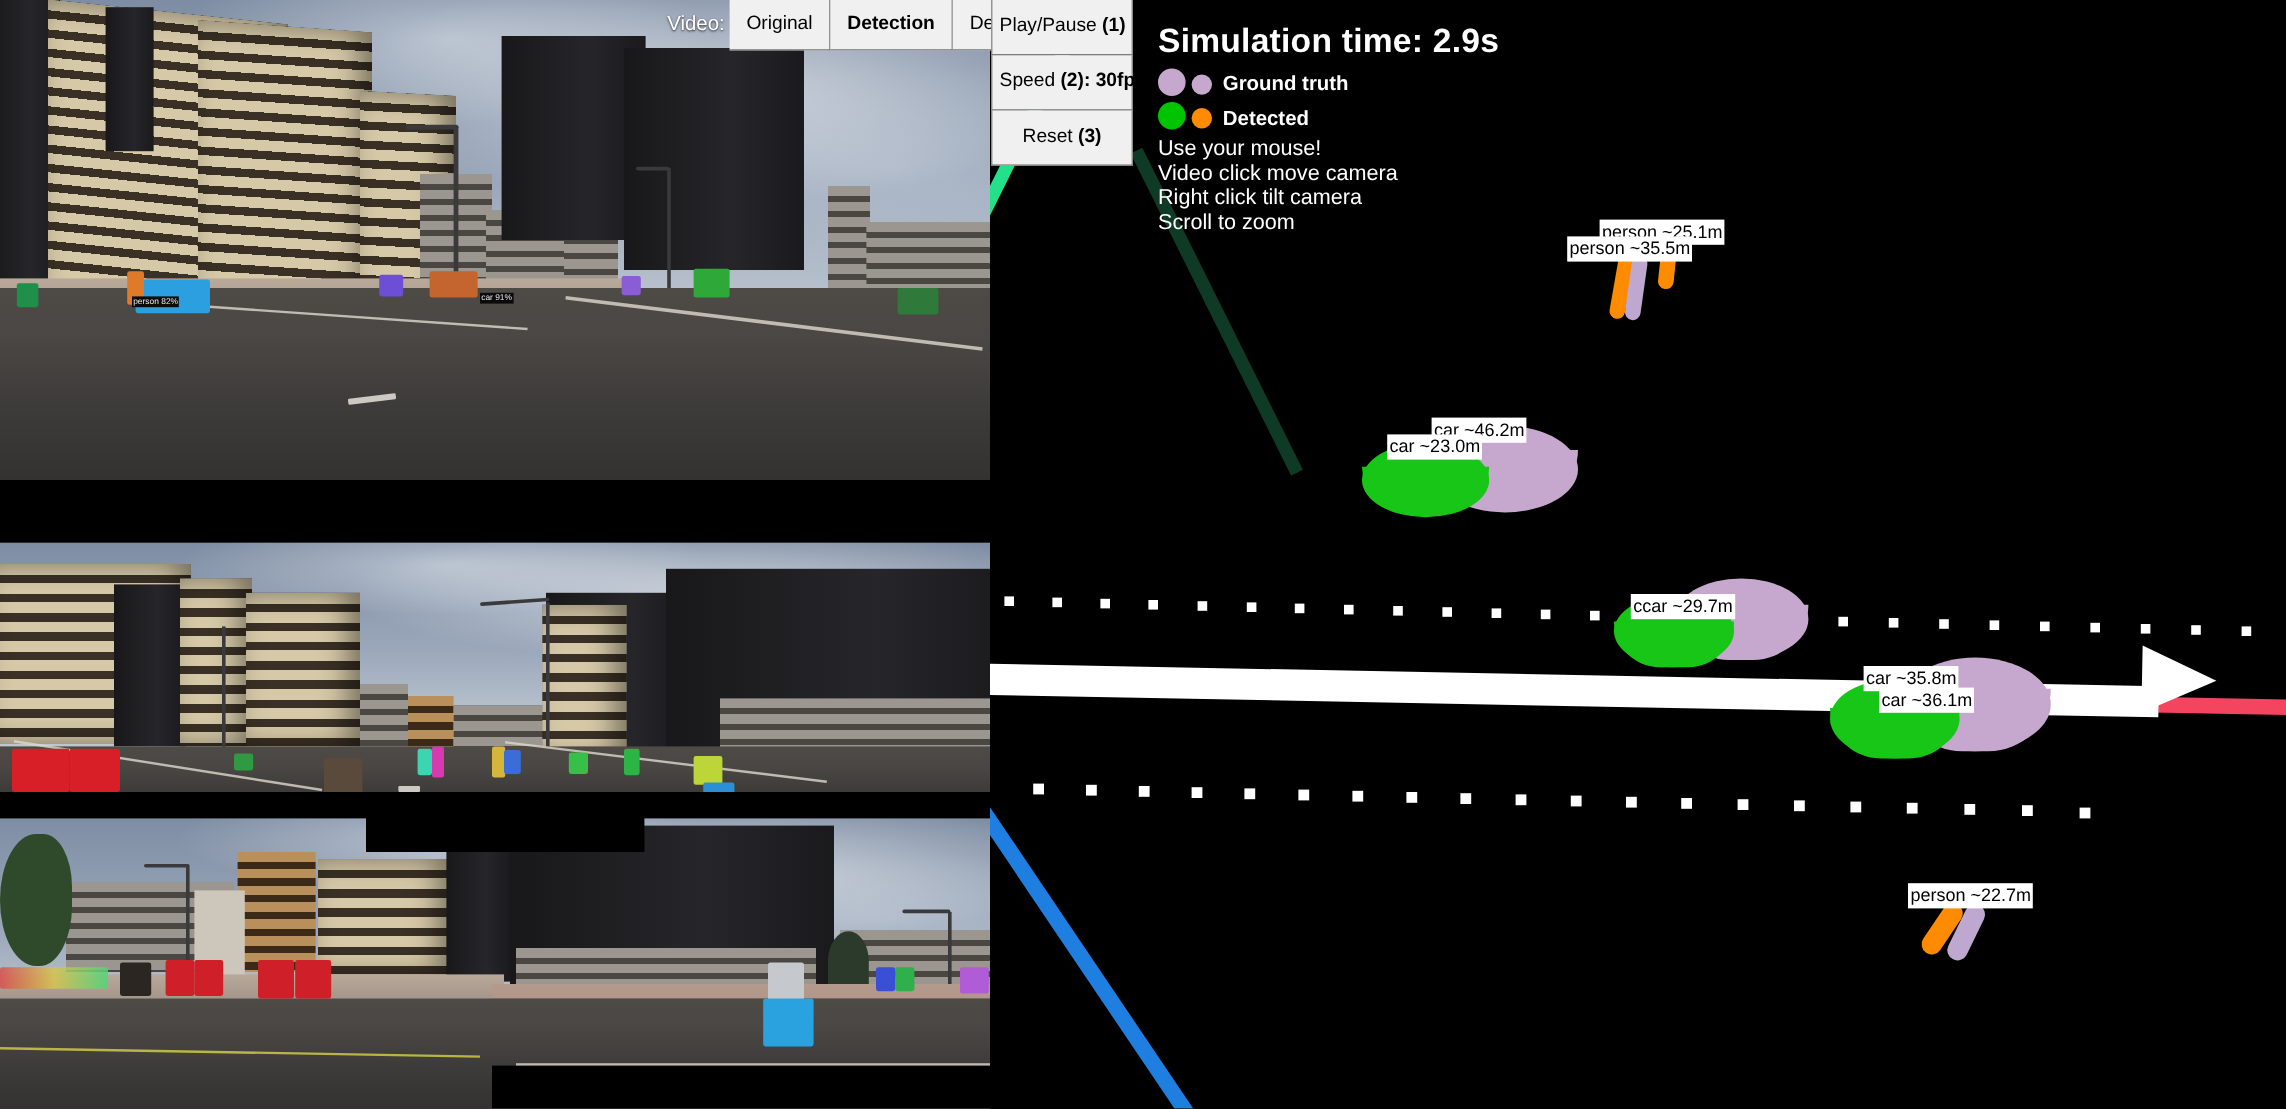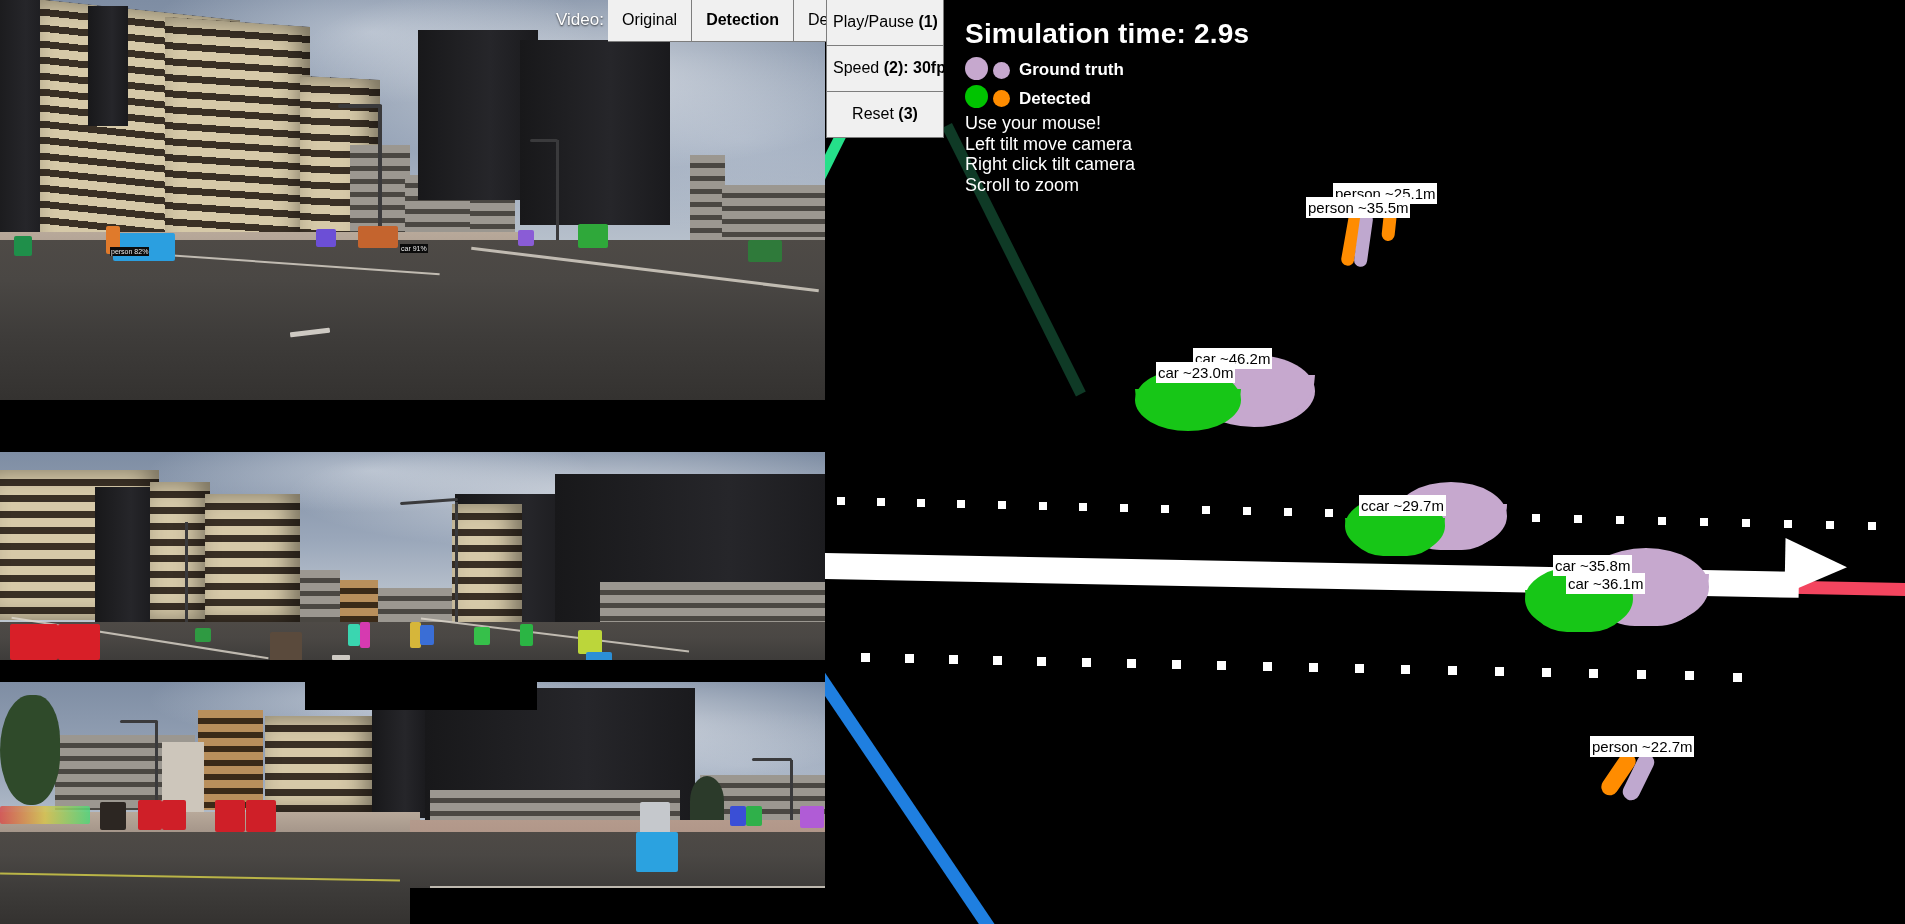--- a/index.html
+++ b/index.html
@@ -442,19 +442,19 @@
 
       <div class="legend-row">
         <div class="legend-dots">
           <div class="dot" style="left:0;top:1px;width:23px;height:23px;background:#00c400;"></div>
           <div class="dot" style="left:28px;top:6px;width:17px;height:17px;background:#ff8c00;"></div>
         </div>
         <div class="legend-text">Detected</div>
       </div>
 
       <div class="hint">Use your mouse!</div>
-      <div class="hint">Left tilt move camera</div>
+      <div class="hint">Video click move camera</div>
       <div class="hint">Right click tilt camera</div>
       <div class="hint">Scroll to zoom</div>
     </div>
 
   </div>
 </div>
 
 </body></html>

